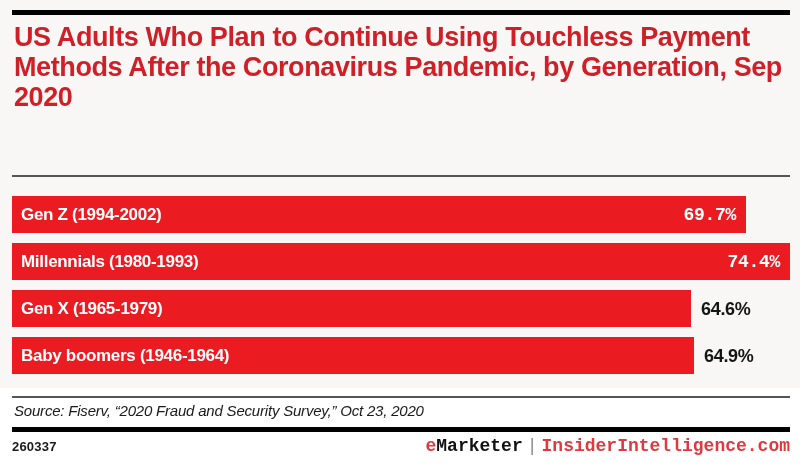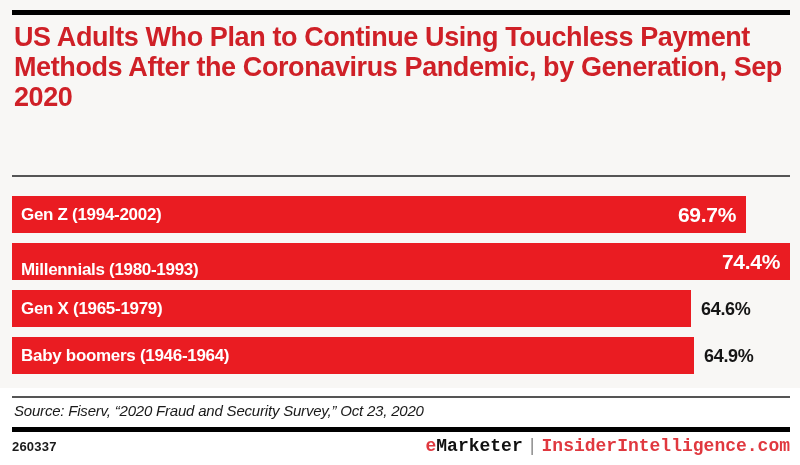--- a/index.html
+++ b/index.html
@@ -92,23 +92,23 @@
     letter-spacing: -0.3px;
     padding-left: 9px;
     white-space: nowrap;
   }
   .bar-value-in {
     position: absolute;
     right: 10px;
     top: 50%;
     transform: translateY(-50%);
     color: #ffffff;
-    font-family: Liberation Sans, sans-serif;
-    font-weight: bold;
-    font-size: 21px;
+    font-family: Liberation Mono, monospace;
+    font-weight: bold;
+    font-size: 18px;
     letter-spacing: -0.3px;
   }
   .bar-value-out {
     position: absolute;
     top: 50%;
     transform: translateY(-50%);
     color: #151515;
     font-family: "Liberation Sans", sans-serif;
     font-weight: bold;
     font-size: 18px;
@@ -185,21 +185,21 @@
   <div id="plot-area">
 
     <div class="bar-row">
       <div class="bar" style="width:734px;">
         <span class="bar-label">Gen Z (1994-2002)</span>
         <span class="bar-value-in">69.7%</span>
       </div>
     </div>
 
     <div class="bar-row">
-      <div class="bar" style="width:778px;align-items:flex-end;">
+      <div class="bar" style="width:778px;">
         <span class="bar-label">Millennials (1980-1993)</span>
         <span class="bar-value-in">74.4%</span>
       </div>
     </div>
 
     <div class="bar-row">
       <div class="bar" style="width:679px;">
         <span class="bar-label">Gen X (1965-1979)</span>
       </div>
       <span class="bar-value-out" style="left:689px;">64.6%</span>

